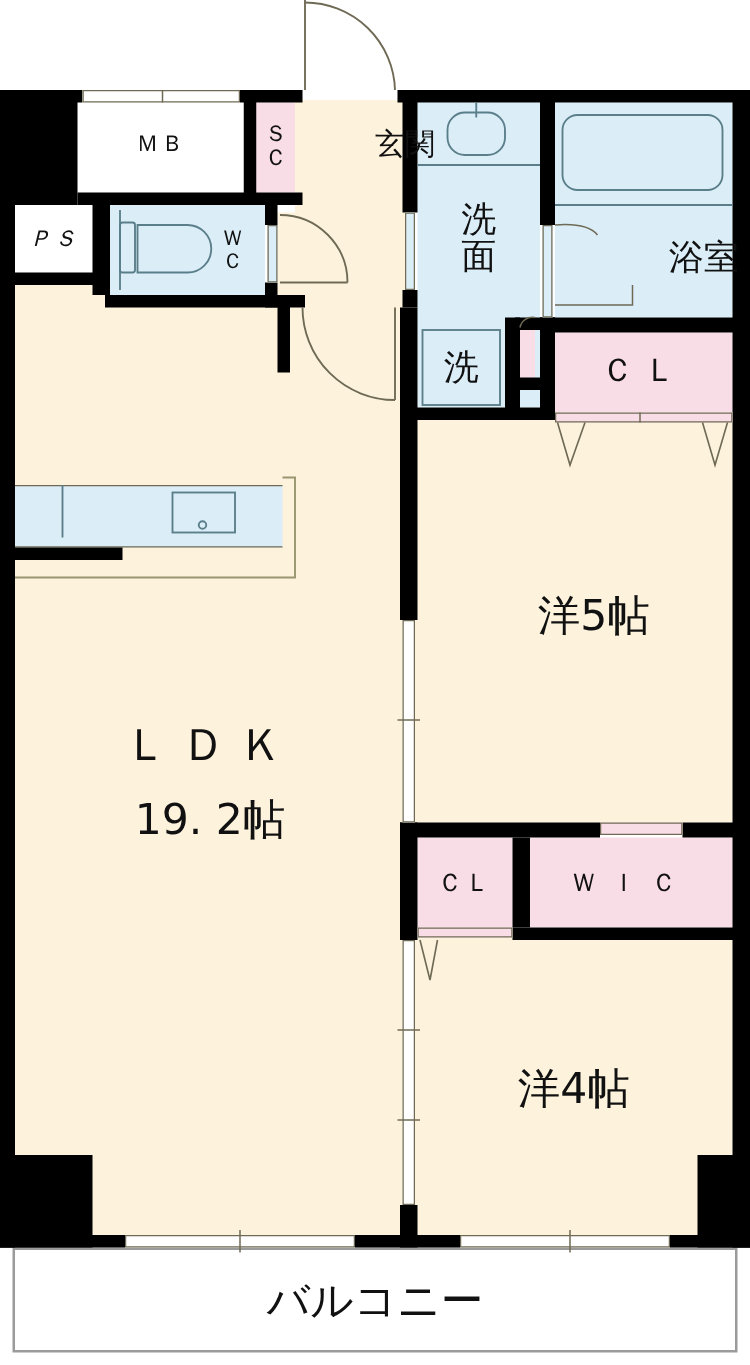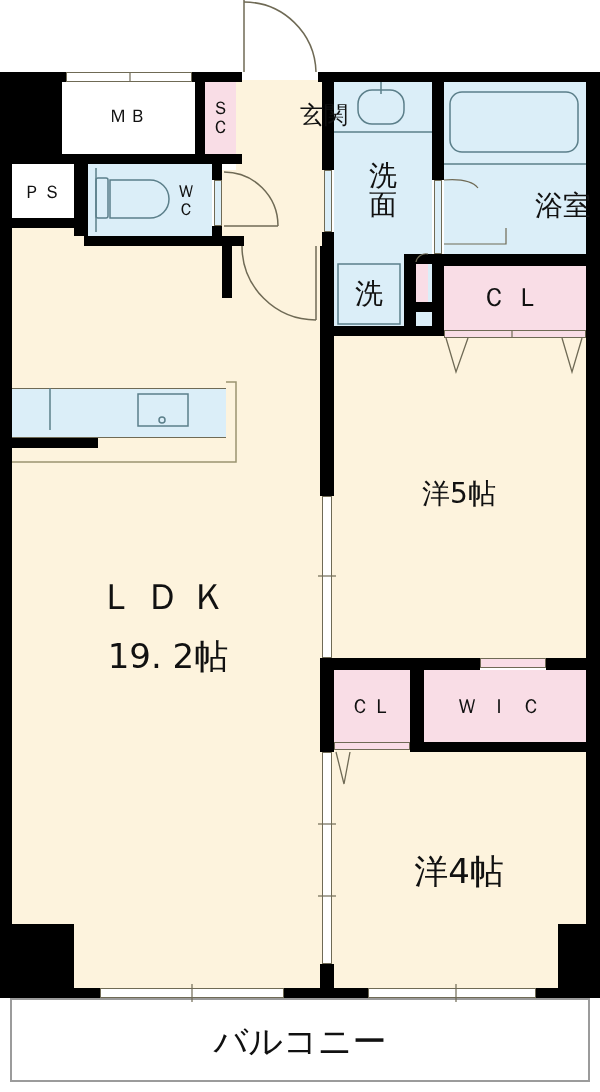--- a/index.html
+++ b/index.html
@@ -154,30 +154,30 @@
     <line x1="192" y1="984" x2="192" y2="1002"></line>
     <line x1="456" y1="984" x2="456" y2="1002"></line>
     <line x1="318" y1="576" x2="336" y2="576"></line>
     <line x1="318" y1="824" x2="336" y2="824"></line>
     <line x1="318" y1="896" x2="336" y2="896"></line>
     <line x1="512" y1="330" x2="512" y2="338"></line>
   </g>
 </svg>
 
 <div class="label" style="left:66px;top:90px;width:126px;height:52px;font-size:18px;letter-spacing:2px;">ＭＢ</div>
-<div class="label" style="left:12px;top:166px;width:62px;height:52px;font-size:18px;letter-spacing:2px;">ＰＳ</div>
+<div class="label" style="left:12px;top:166px;width:62px;height:52px;font-size:18px;letter-spacing:2px;font-style:italic;">ＰＳ</div>
 <div class="label" style="left:205px;top:82px;width:31px;height:72px;font-size:18px;">Ｓ
 Ｃ</div>
 <div class="label" style="left:236px;top:90px;width:88px;height:52px;font-size:24px;padding-left:44px;">玄関</div>
 <div class="label" style="left:166px;top:170px;width:40px;height:62px;font-size:17px;">Ｗ
 Ｃ</div>
 <div class="label" style="left:334px;top:140px;width:98px;height:100px;font-size:28px;">洗
 面</div>
 <div class="label" style="left:444px;top:176px;width:142px;height:60px;font-size:28px;padding-left:48px;">浴室</div>
 <div class="label" style="left:338px;top:264px;width:62px;height:60px;font-size:28px;">洗</div>
 <div class="label" style="left:444px;top:266px;width:142px;height:64px;font-size:26px;letter-spacing:8px;">ＣＬ</div>
-<div class="label" style="left:334px;top:464px;width:250px;height:60px;font-size:28px;">洋5帖</div>
+<div class="label" style="left:350px;top:464px;width:250px;height:60px;font-size:34px;">洋5帖</div>
 <div class="label" style="left:12px;top:572px;width:312px;height:50px;font-size:36px;letter-spacing:10px;">ＬＤＫ</div>
 <div class="label" style="left:12px;top:632px;width:312px;height:50px;font-size:34px;">19. 2帖</div>
 <div class="label" style="left:334px;top:670px;width:76px;height:72px;font-size:20px;letter-spacing:2px;">ＣＬ</div>
 <div class="label" style="left:424px;top:670px;width:162px;height:72px;font-size:20px;letter-spacing:12px;">ＷＩＣ</div>
 <div class="label" style="left:334px;top:842px;width:250px;height:60px;font-size:34px;">洋4帖</div>
 <div class="label" style="left:12px;top:1012px;width:576px;height:60px;font-size:34px;">バルコニー</div>
 
 </body></html>

